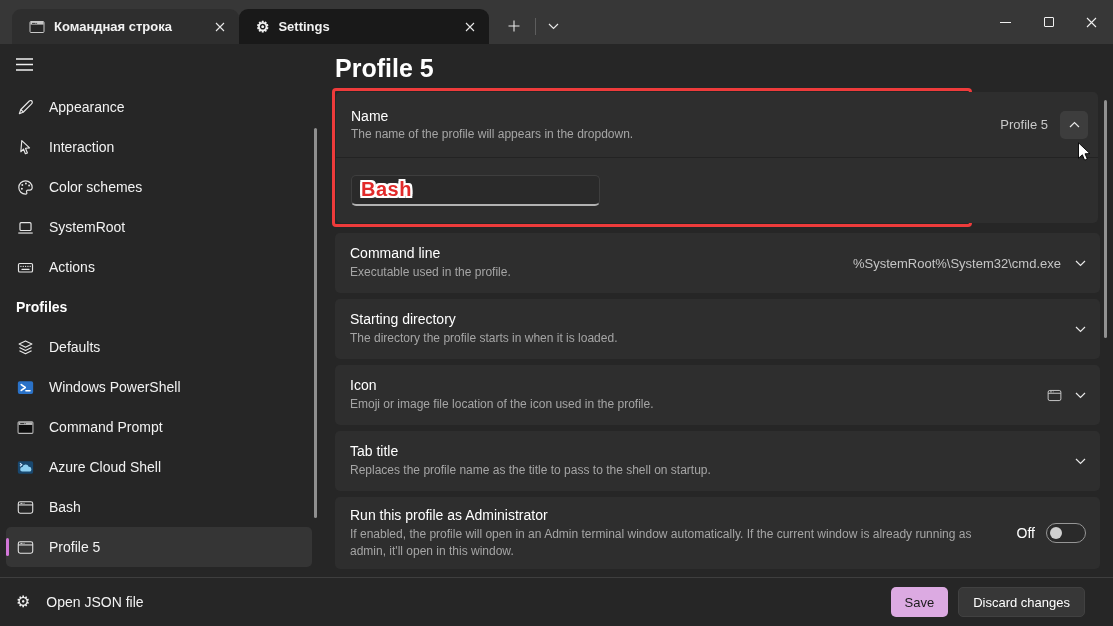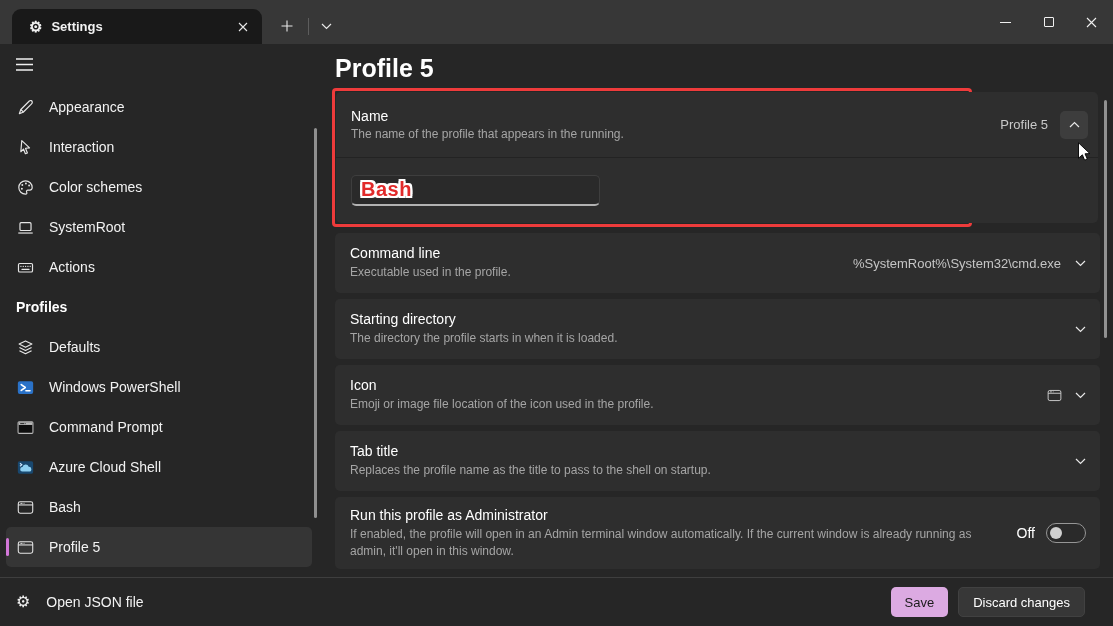--- a/index.html
+++ b/index.html
@@ -86,20 +86,36 @@
 
   .cursor{position:absolute;left:1077px;top:142px;z-index:20;}
   svg{display:block;}
 </style>
 </head>
 <body>
 
 <div class="window">
 
   <div class="titlebar">
+    <div class="tab inactive">
+      <span>
+        <svg width="16" height="16" viewBox="0 0 16 16">
+          <rect x="1" y="2.5" width="14" height="11" rx="1" fill="#262626" stroke="#c9c9c9" stroke-width="1"></rect>
+          <rect x="1.5" y="3" width="13" height="2.6" fill="#c9c9c9"></rect>
+          <rect x="3" y="3.9" width="3.6" height="0.9" fill="#2a2a2a"></rect>
+          <rect x="7.2" y="3.9" width="0.9" height="0.9" fill="#2a2a2a"></rect>
+        </svg>
+      </span>
+      <span class="tab-label">Командная строка</span>
+      <span class="iconbtn">
+        <svg width="10" height="10" viewBox="0 0 10 10">
+            <path d="M1 1 L9 9 M9 1 L1 9" stroke="#e8e8e8" stroke-width="1.1"></path>
+          </svg>
+      </span>
+    </div>
     <div class="tab active">
       <span class="gear-glyph">⚙</span>
       <span class="tab-label">Settings</span>
       <span class="iconbtn">
         <svg width="10" height="10" viewBox="0 0 10 10">
             <path d="M1 1 L9 9 M9 1 L1 9" stroke="#e8e8e8" stroke-width="1.1"></path>
           </svg>
       </span>
     </div>
     <span class="iconbtn newtab">
@@ -251,21 +267,21 @@
   </div>
 
   <div class="content">
     <div class="page-title">Profile 5</div>
 
     <div class="highlight">
       <div class="card name-card">
         <div class="name-header">
           <div class="grow">
             <div class="row-title">Name</div>
-            <div class="row-desc">The name of the profile that appears in the running.</div>
+            <div class="row-desc">The name of the profile will appears in the dropdown.</div>
           </div>
           <span class="nh-value">Profile 5</span>
           <span class="expander-btn">
             <span>
               <svg width="11" height="7" viewBox="0 0 11 7">
                   <path d="M1 6 L5.5 1.5 L10 6" stroke="#e8e8e8" stroke-width="1.2" fill="none"></path>
                 </svg>
             </span>
           </span>
         </div>

